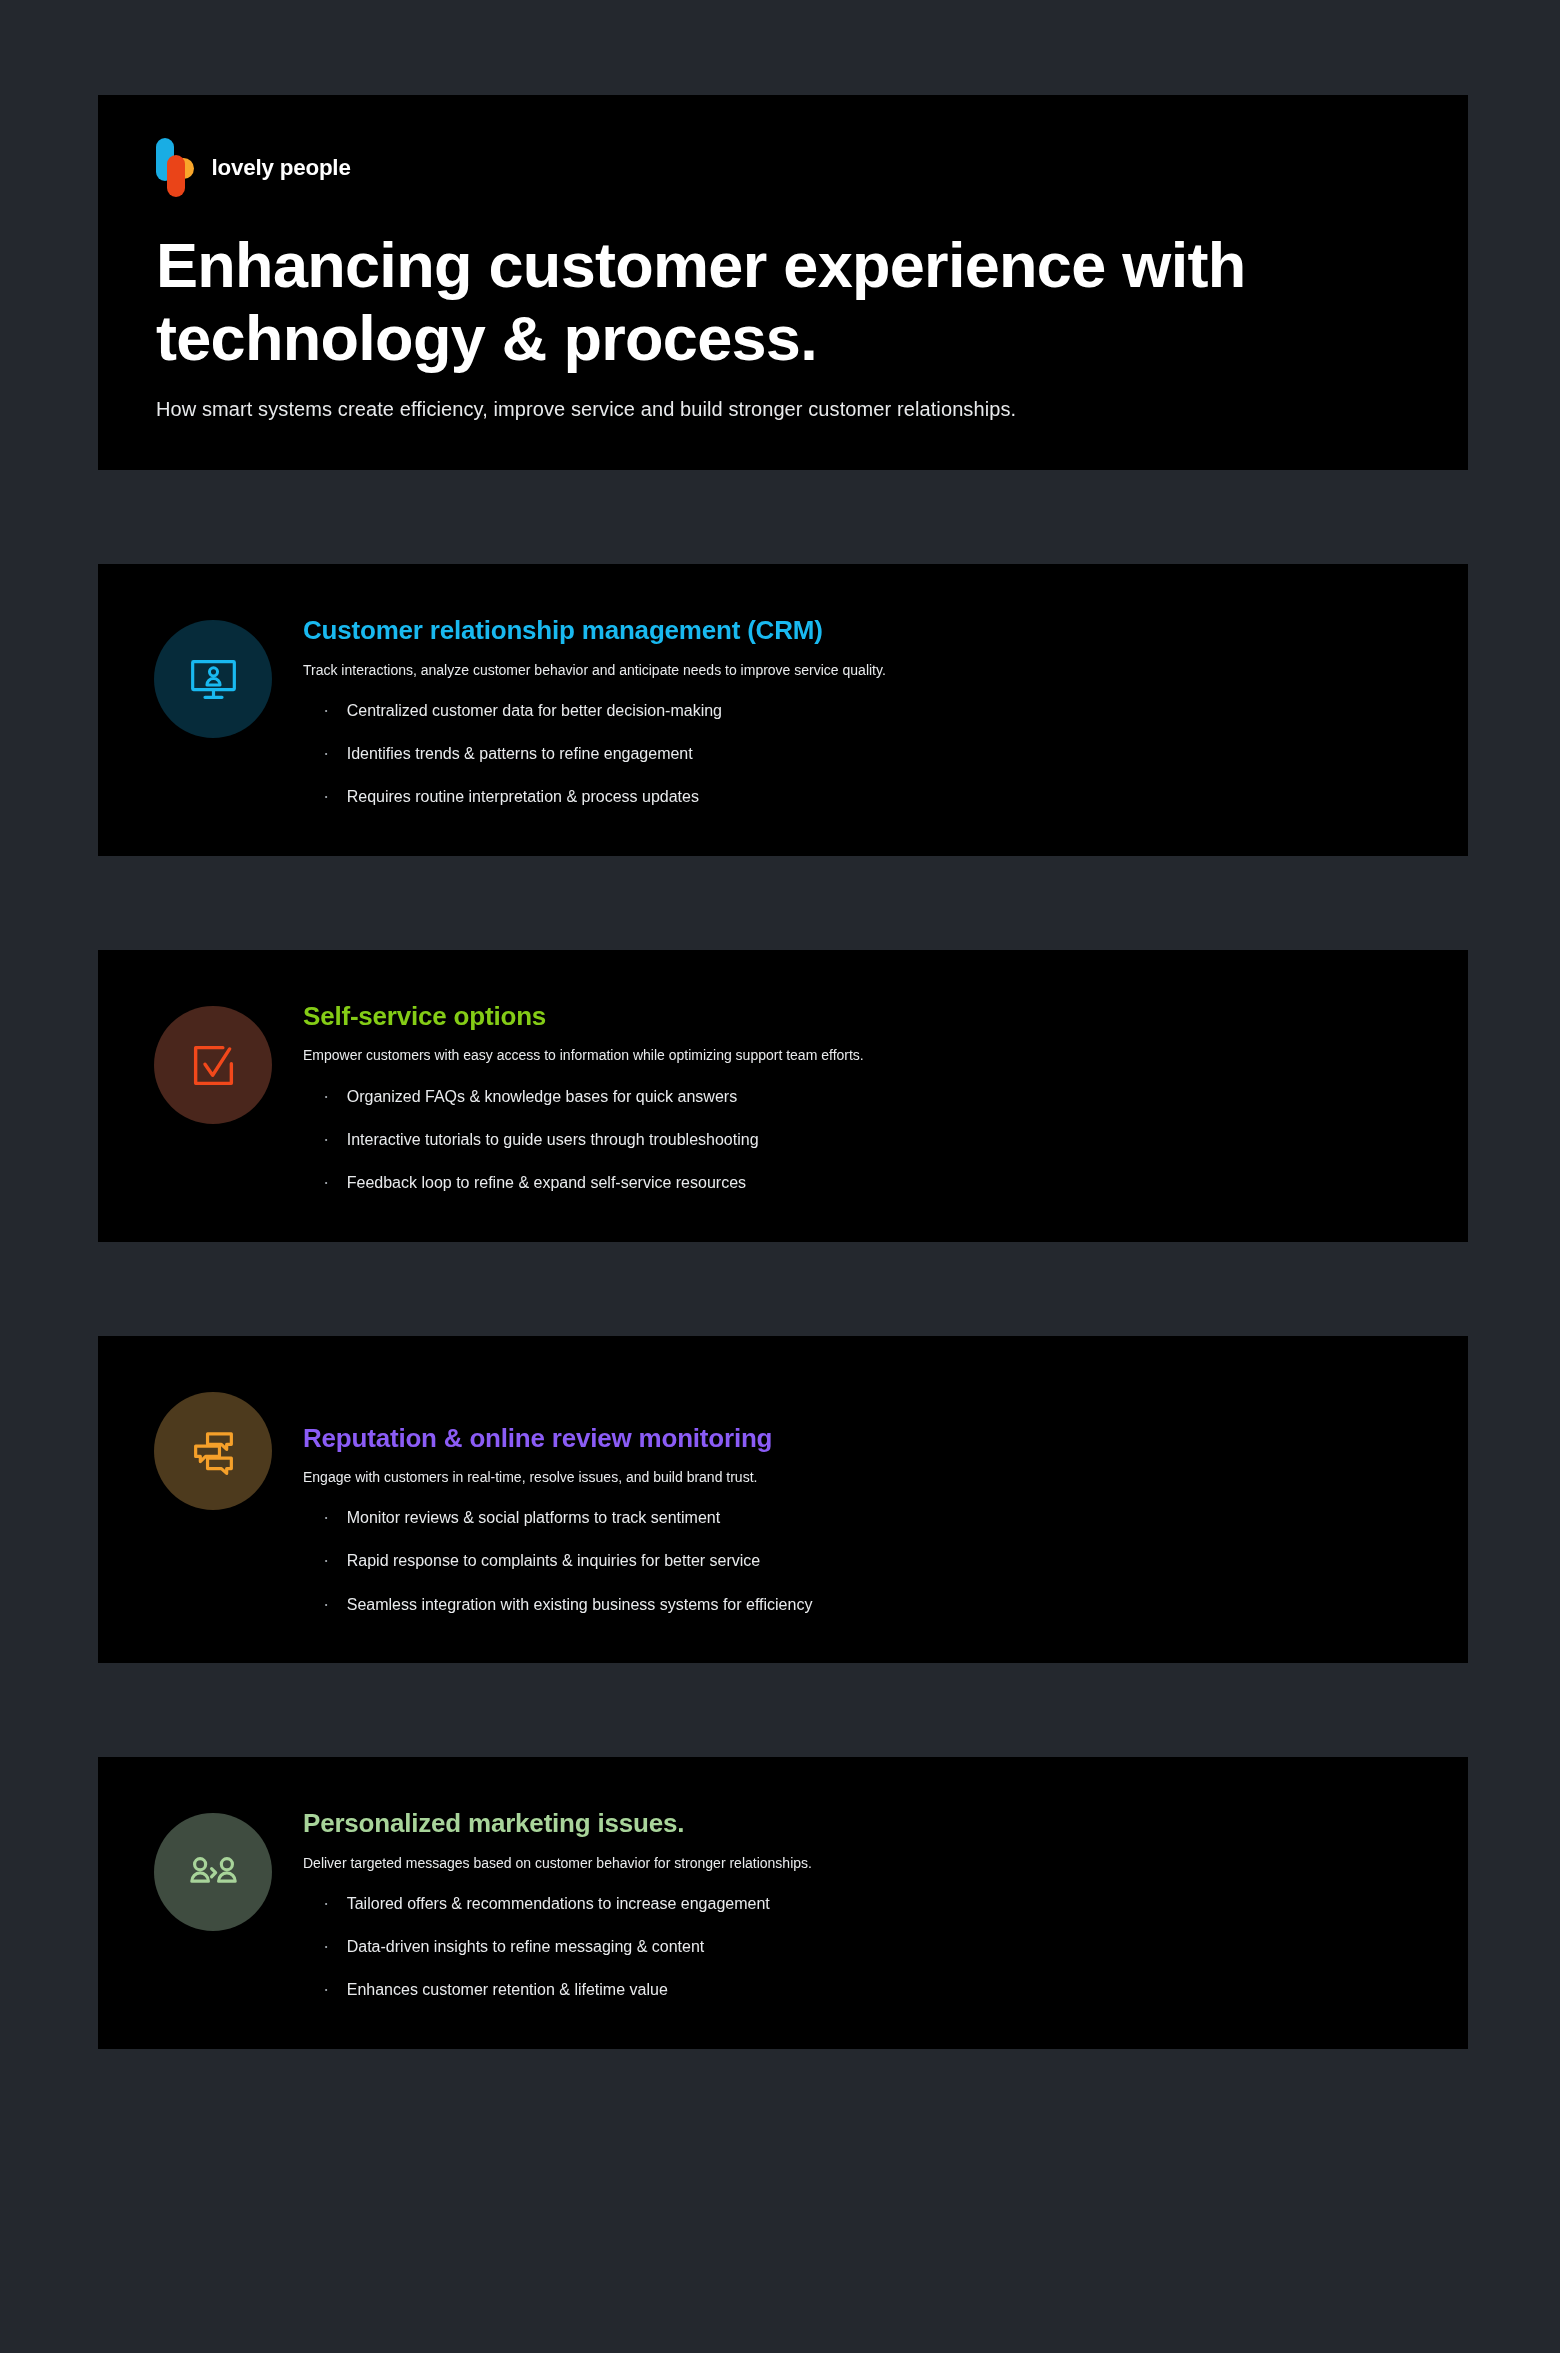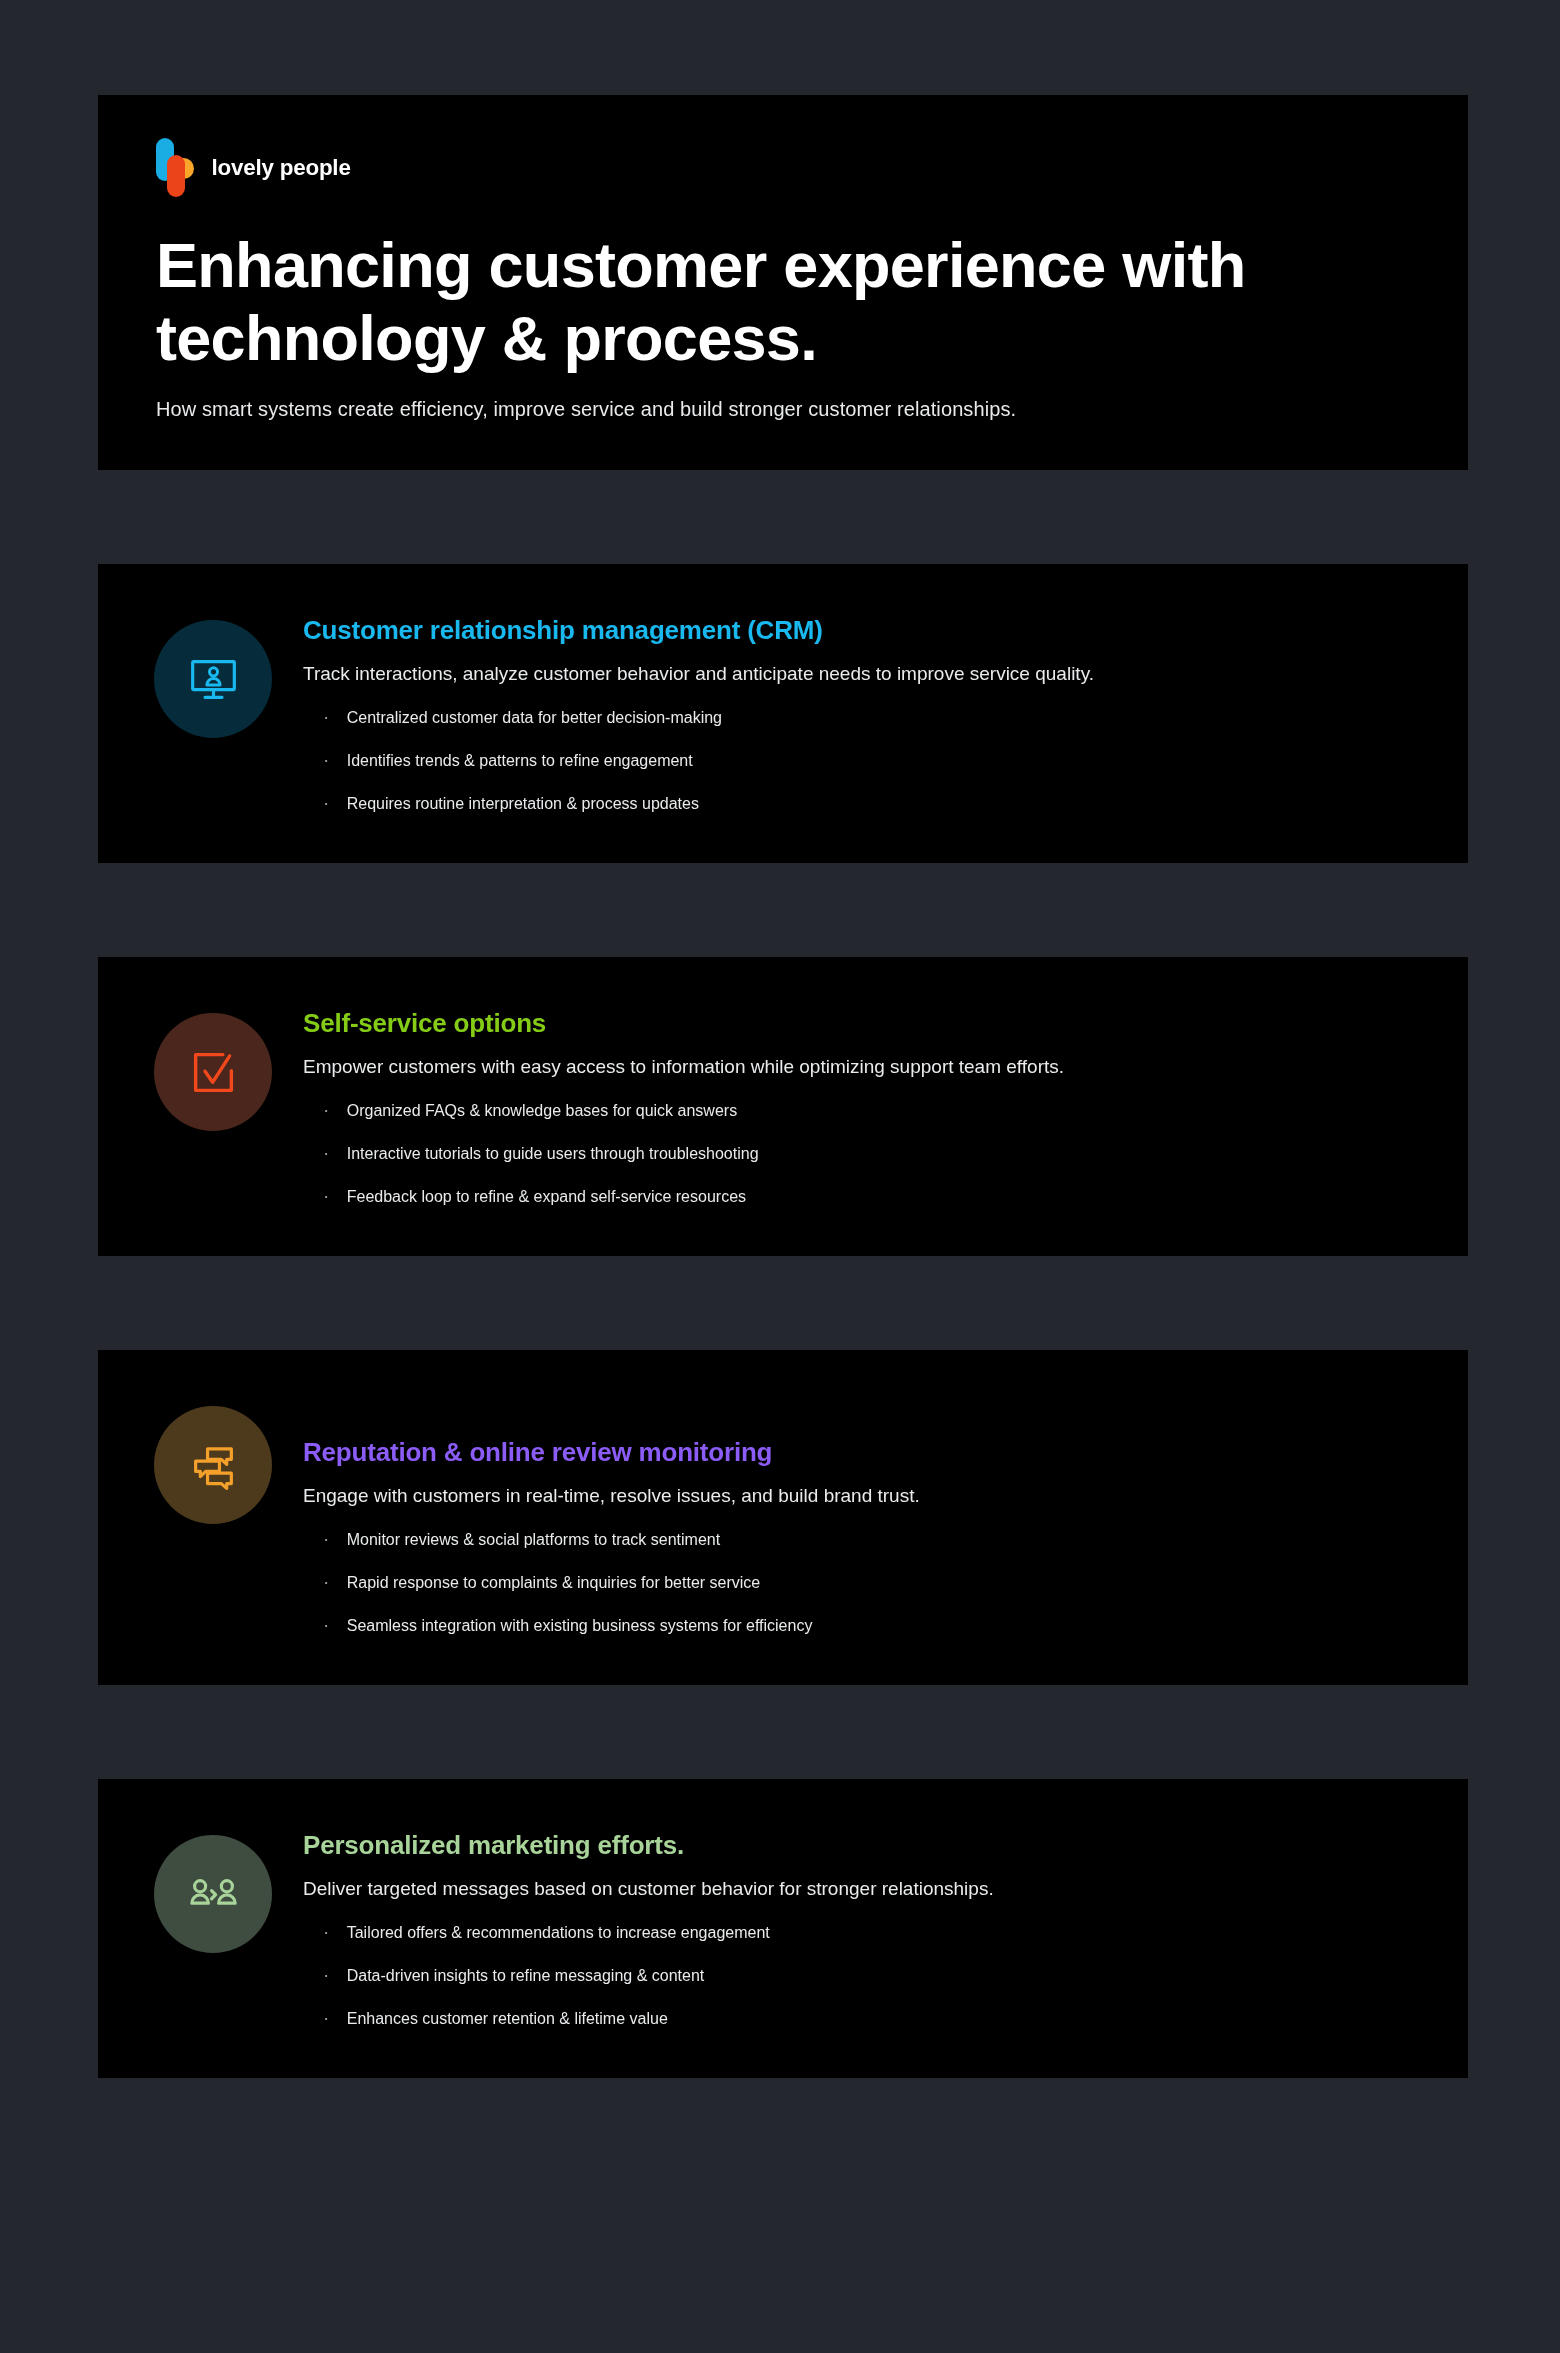--- a/index.html
+++ b/index.html
@@ -116,21 +116,21 @@
     flex:1 1 auto;
   }
   .feature-title {
     font-size:26px;
     font-weight:700;
     letter-spacing:-0.2px;
     margin-bottom:13.3px;
   }
   .feature-desc {
     color:#e9ebed;
-    font-size:19px;
+    font-size:14px;
     line-height:1.45;
     font-weight:400;
     margin-bottom:20px;
   }
   .bullets { list-style:none; }
   .bullets li {
     display:flex;
     align-items:baseline;
     gap:17.4px;
     padding-left:20px;
@@ -258,21 +258,21 @@
     <div class="icon-circle" id="circle-3" style="background: rgb(63, 76, 64);">
       <svg width="51" height="51" viewBox="0 0 24 24" fill="none">
         <circle cx="5.7" cy="8.1" r="2.6" stroke="#a8d49a" stroke-width="1.5"></circle>
         <path d="M1.8 16.1a3.9 3.9 0 0 1 7.8 0z" stroke="#a8d49a" stroke-width="1.5" stroke-linejoin="round"></path>
         <circle cx="18.3" cy="8.1" r="2.6" stroke="#a8d49a" stroke-width="1.5"></circle>
         <path d="M14.4 16.1a3.9 3.9 0 0 1 7.8 0z" stroke="#a8d49a" stroke-width="1.5" stroke-linejoin="round"></path>
         <path d="M11.1 10.2l1.9 1.9-1.9 1.9" stroke="#a8d49a" stroke-width="1.5" stroke-linecap="round" stroke-linejoin="round"></path>
       </svg>
     </div>
     <div class="feature-body">
-      <div class="feature-title" style="color: rgb(168, 212, 154);">Personalized marketing efforts.</div>
+      <div class="feature-title" style="color: rgb(168, 212, 154);">Personalized marketing issues.</div>
       <p class="feature-desc">Deliver targeted messages based on customer behavior for stronger relationships.</p>
       <ul class="bullets">
         <li>
             <span class="bullet-dot">·</span>
             <span class="bullet-text">Tailored offers &amp; recommendations to increase engagement</span>
           </li>
         <li>
             <span class="bullet-dot">·</span>
             <span class="bullet-text">Data-driven insights to refine messaging &amp; content</span>
           </li>

